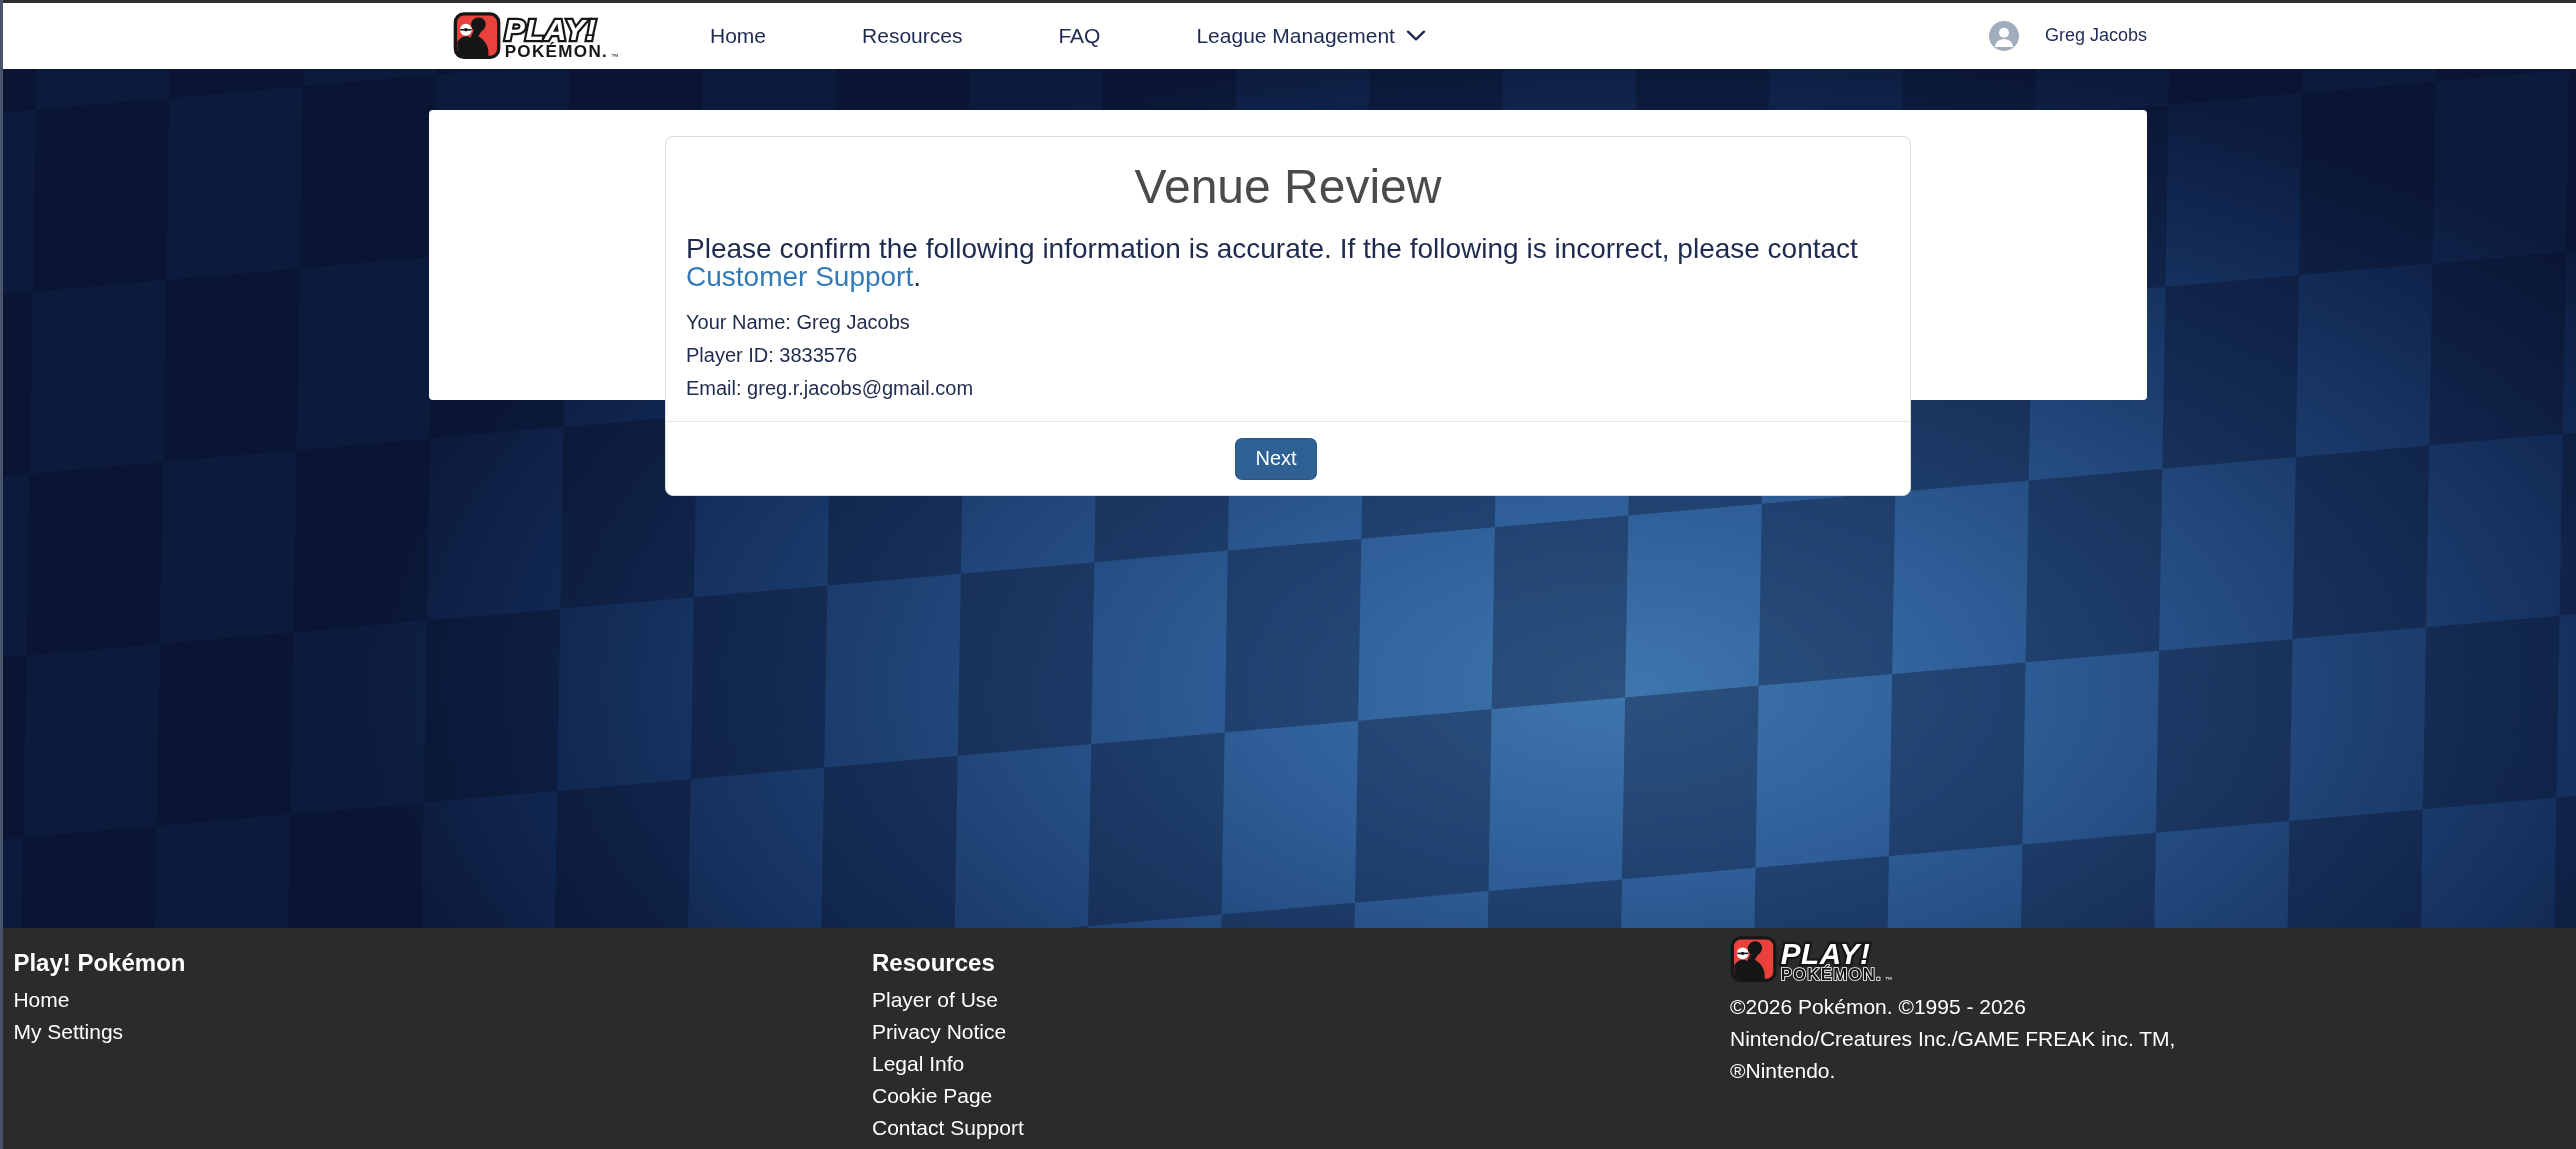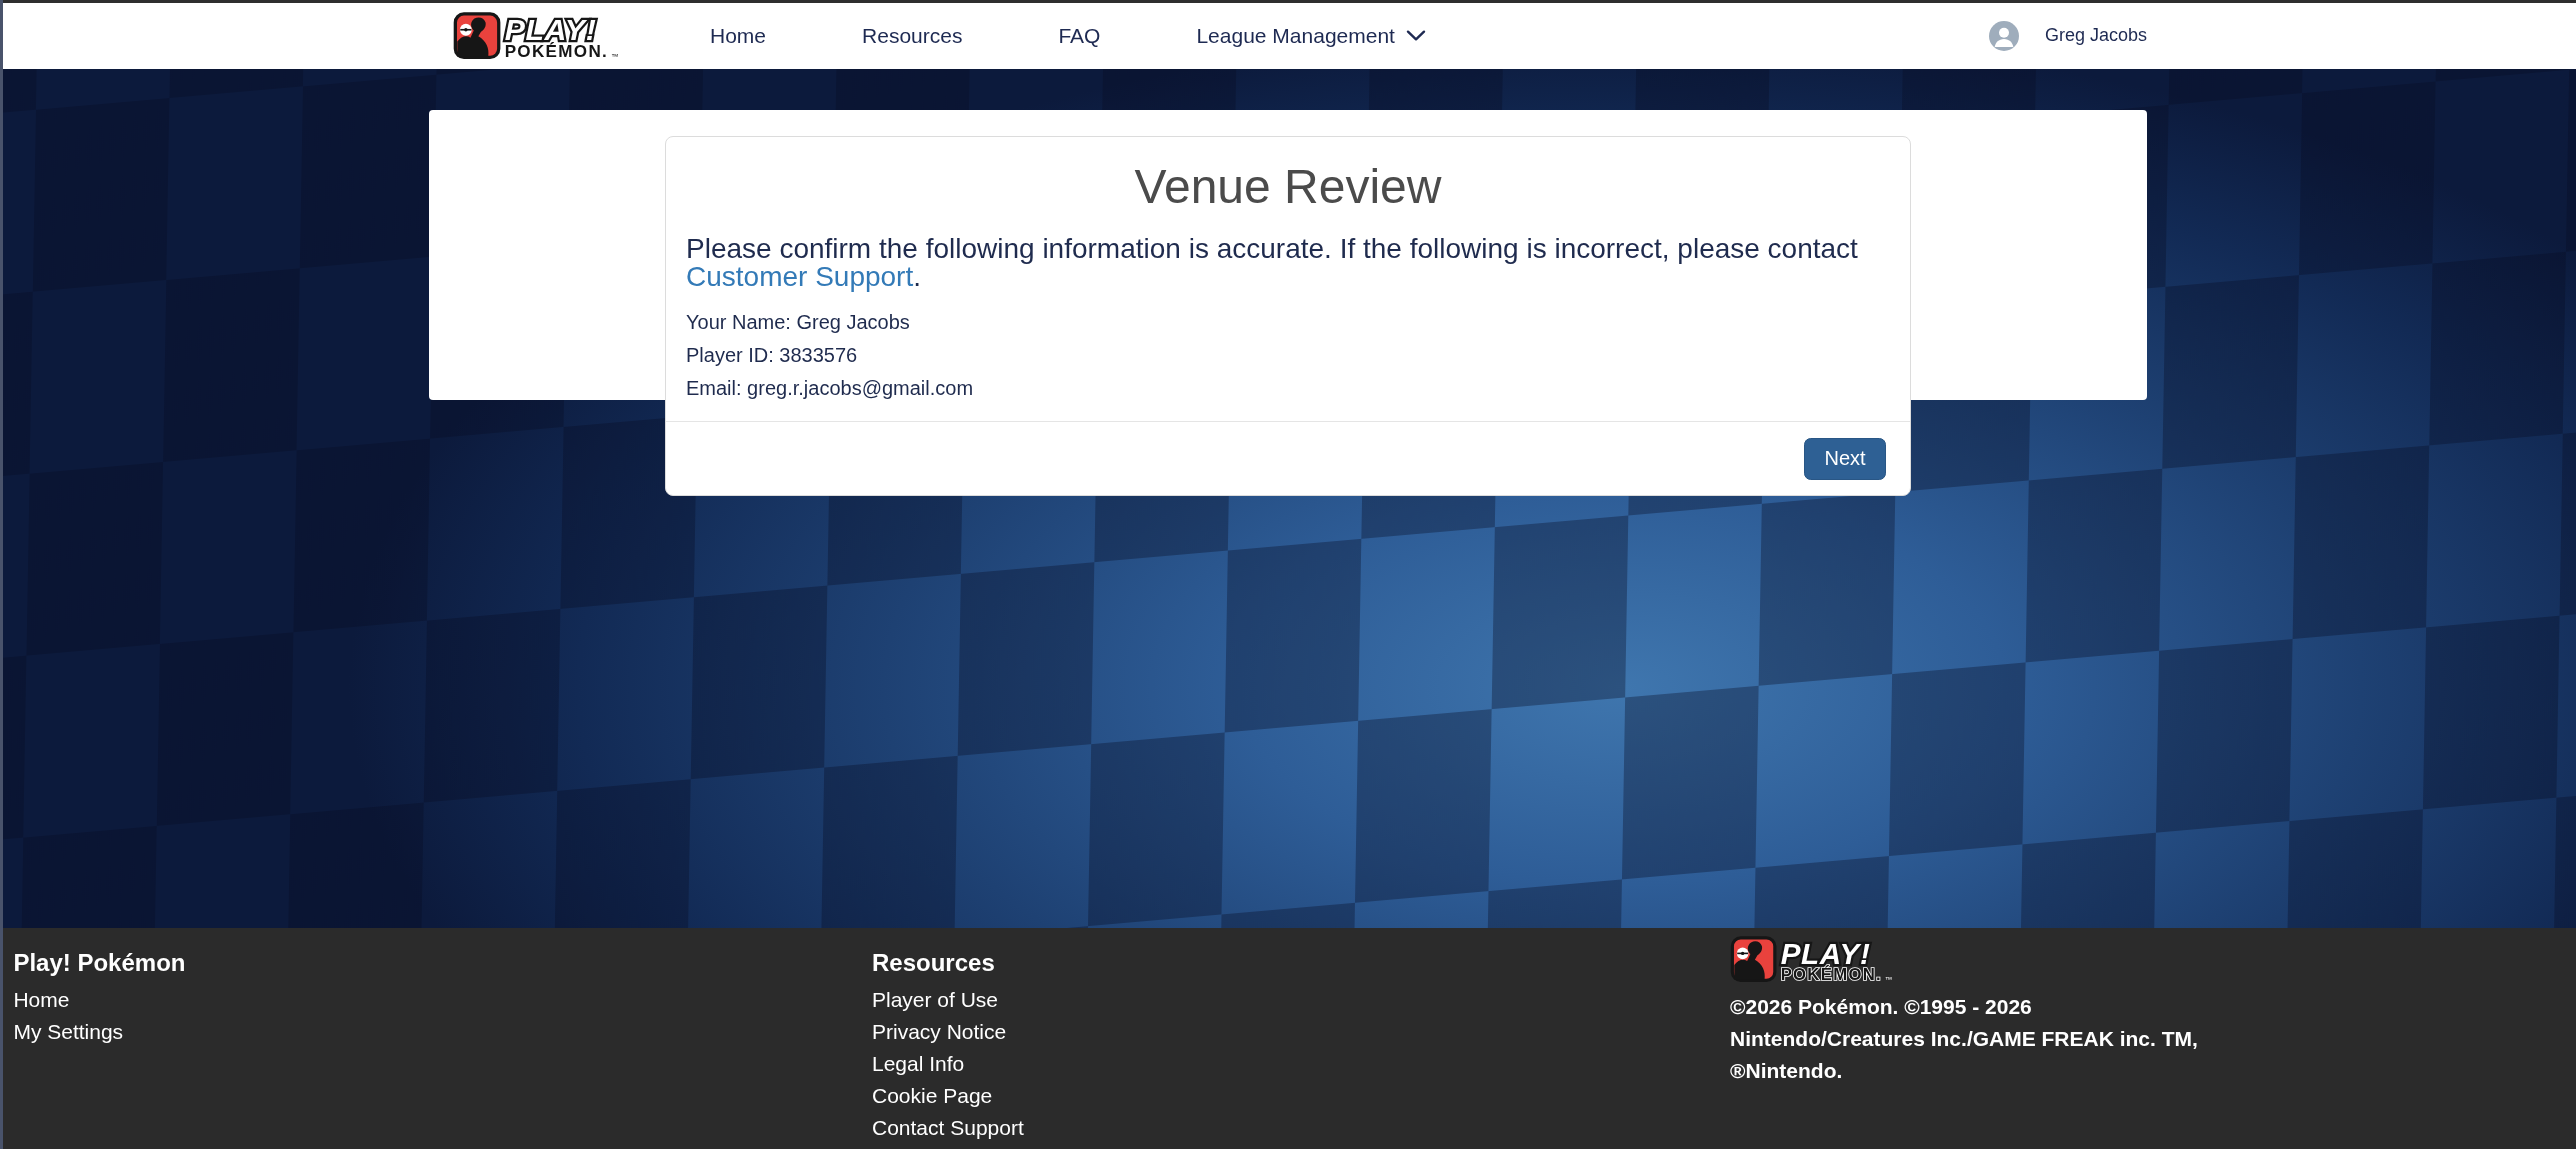--- a/index.html
+++ b/index.html
@@ -36,36 +36,36 @@
           background:#fff; border-radius:4px; z-index:20; }
   .panel { width:1246px; height:360px; margin:26px auto 0; background:#fff;
            border:1.3px solid #dcdcdc; border-radius:8px; display:flex; flex-direction:column; }
   .panel-body { flex:1; padding:19px 20px 0; }
   .title { font-size:48px; line-height:51px; font-weight:400; text-align:center;
            color:var(--title-text,#4b4b4b); margin-top:5.4px; }
   .intro { font-size:28px; line-height:28px; color:var(--body-text,#1f2b4e); margin-top:23px; }
   .support-link { color:var(--link,#337ab7); text-decoration:none; cursor:pointer; }
   .details { margin-top:14.8px; font-size:20px; line-height:33px; color:var(--body-text,#1f2b4e); }
   .panel-footer { height:74px; border-top:1.3px solid #e5e5e5; display:flex; align-items:center;
-                  justify-content:flex-end; padding-right:24px; }
+                  justify-content:center; padding-right:24px; }
   .next-btn { min-width:82px; height:42px; padding:0 17.4px; font-size:20px; color:#fff;
               background:var(--button-bg,#2e6094); border:1.3px solid #295685; border-radius:6.7px;
               font-family:inherit; cursor:pointer; }
 
   
   footer { position:absolute; left:0; right:0; top:928px; height:251px;
            background:var(--footer-bg,#2b2b2b); color:#fff; z-index:40; }
   .f-col { position:absolute; top:20px; }
   .f-col1 { left:13.4px; }
   .f-col2 { left:872px; }
   .f-col3 { left:1730px; top:8px; }
   .f-heading { font-size:24px; font-weight:bold; line-height:29.5px; }
   .f-links { margin-top:6.7px; }
   .f-link { display:block; font-size:21px; line-height:32px; color:#fff; text-decoration:none; cursor:pointer; }
-  .copyright { margin-top:8px; font-size:21px; line-height:32px;font-weight:bold; }
+  .copyright { margin-top:8px; font-size:21px; line-height:32px; }
   .logo-svg { display:block; }
 </style>
 </head>
 <body>
 
 <div class="page">
 
   <div class="top-strip"></div>
   <div class="edge-left"></div>
 

